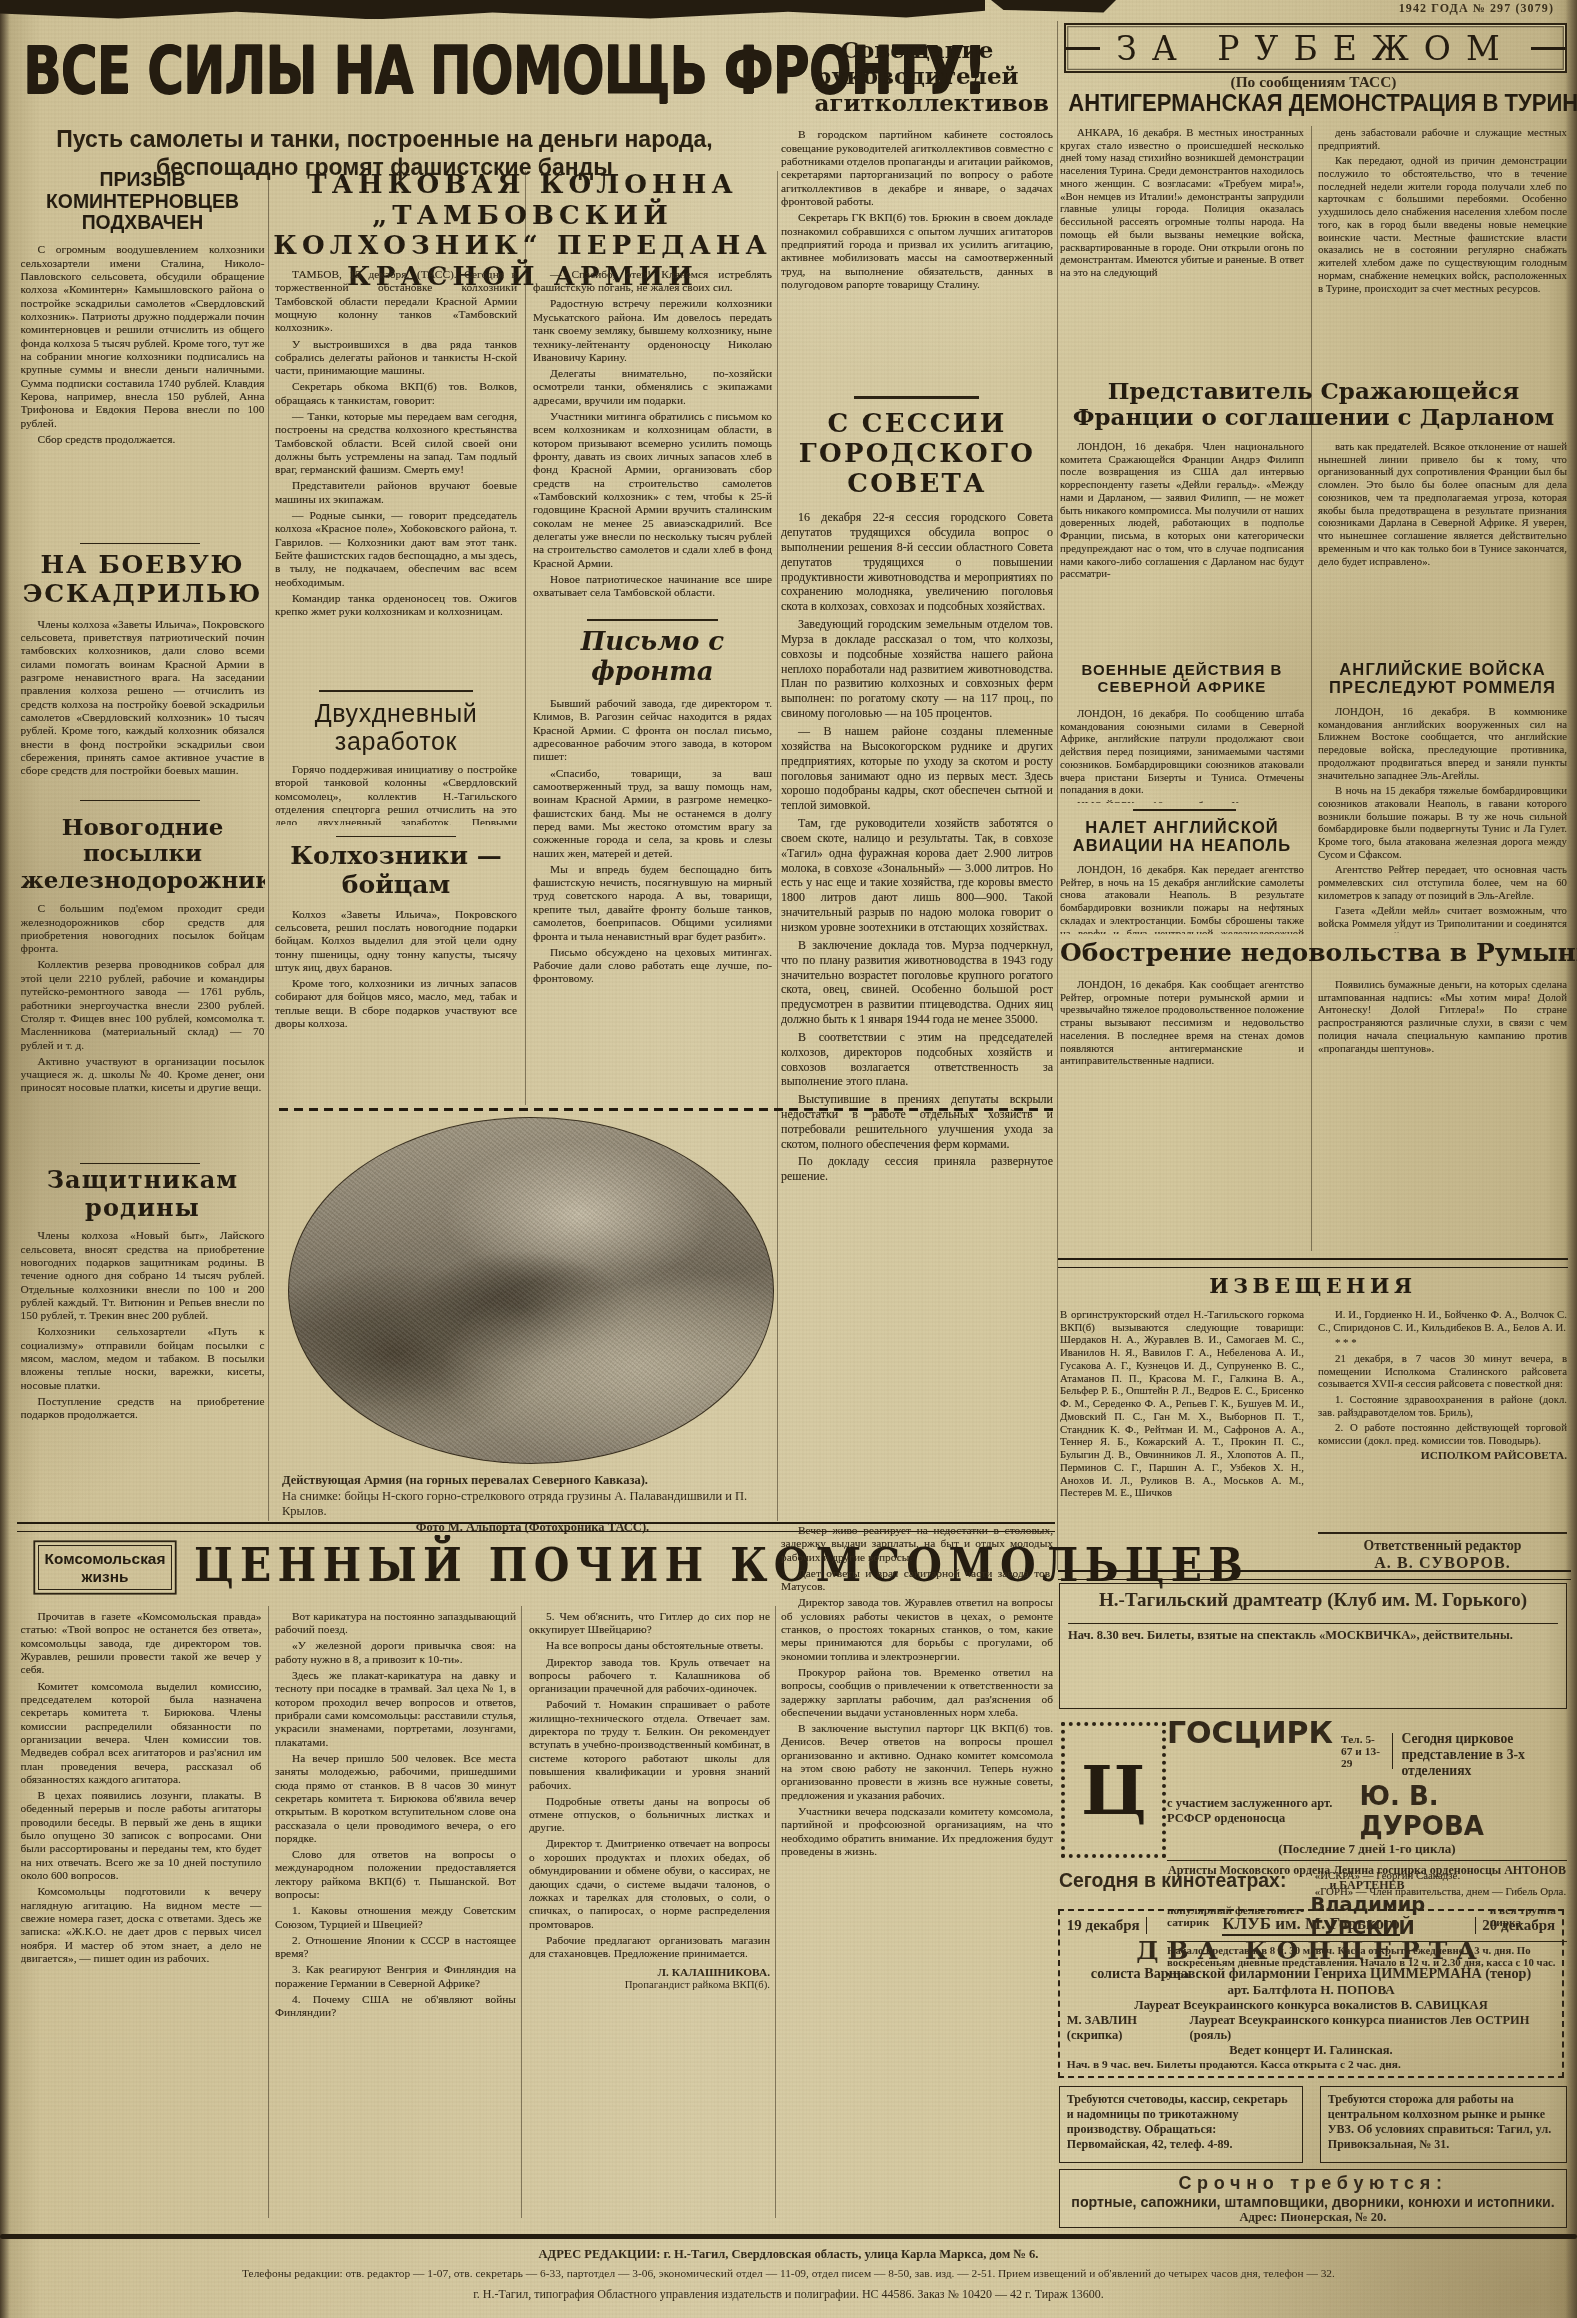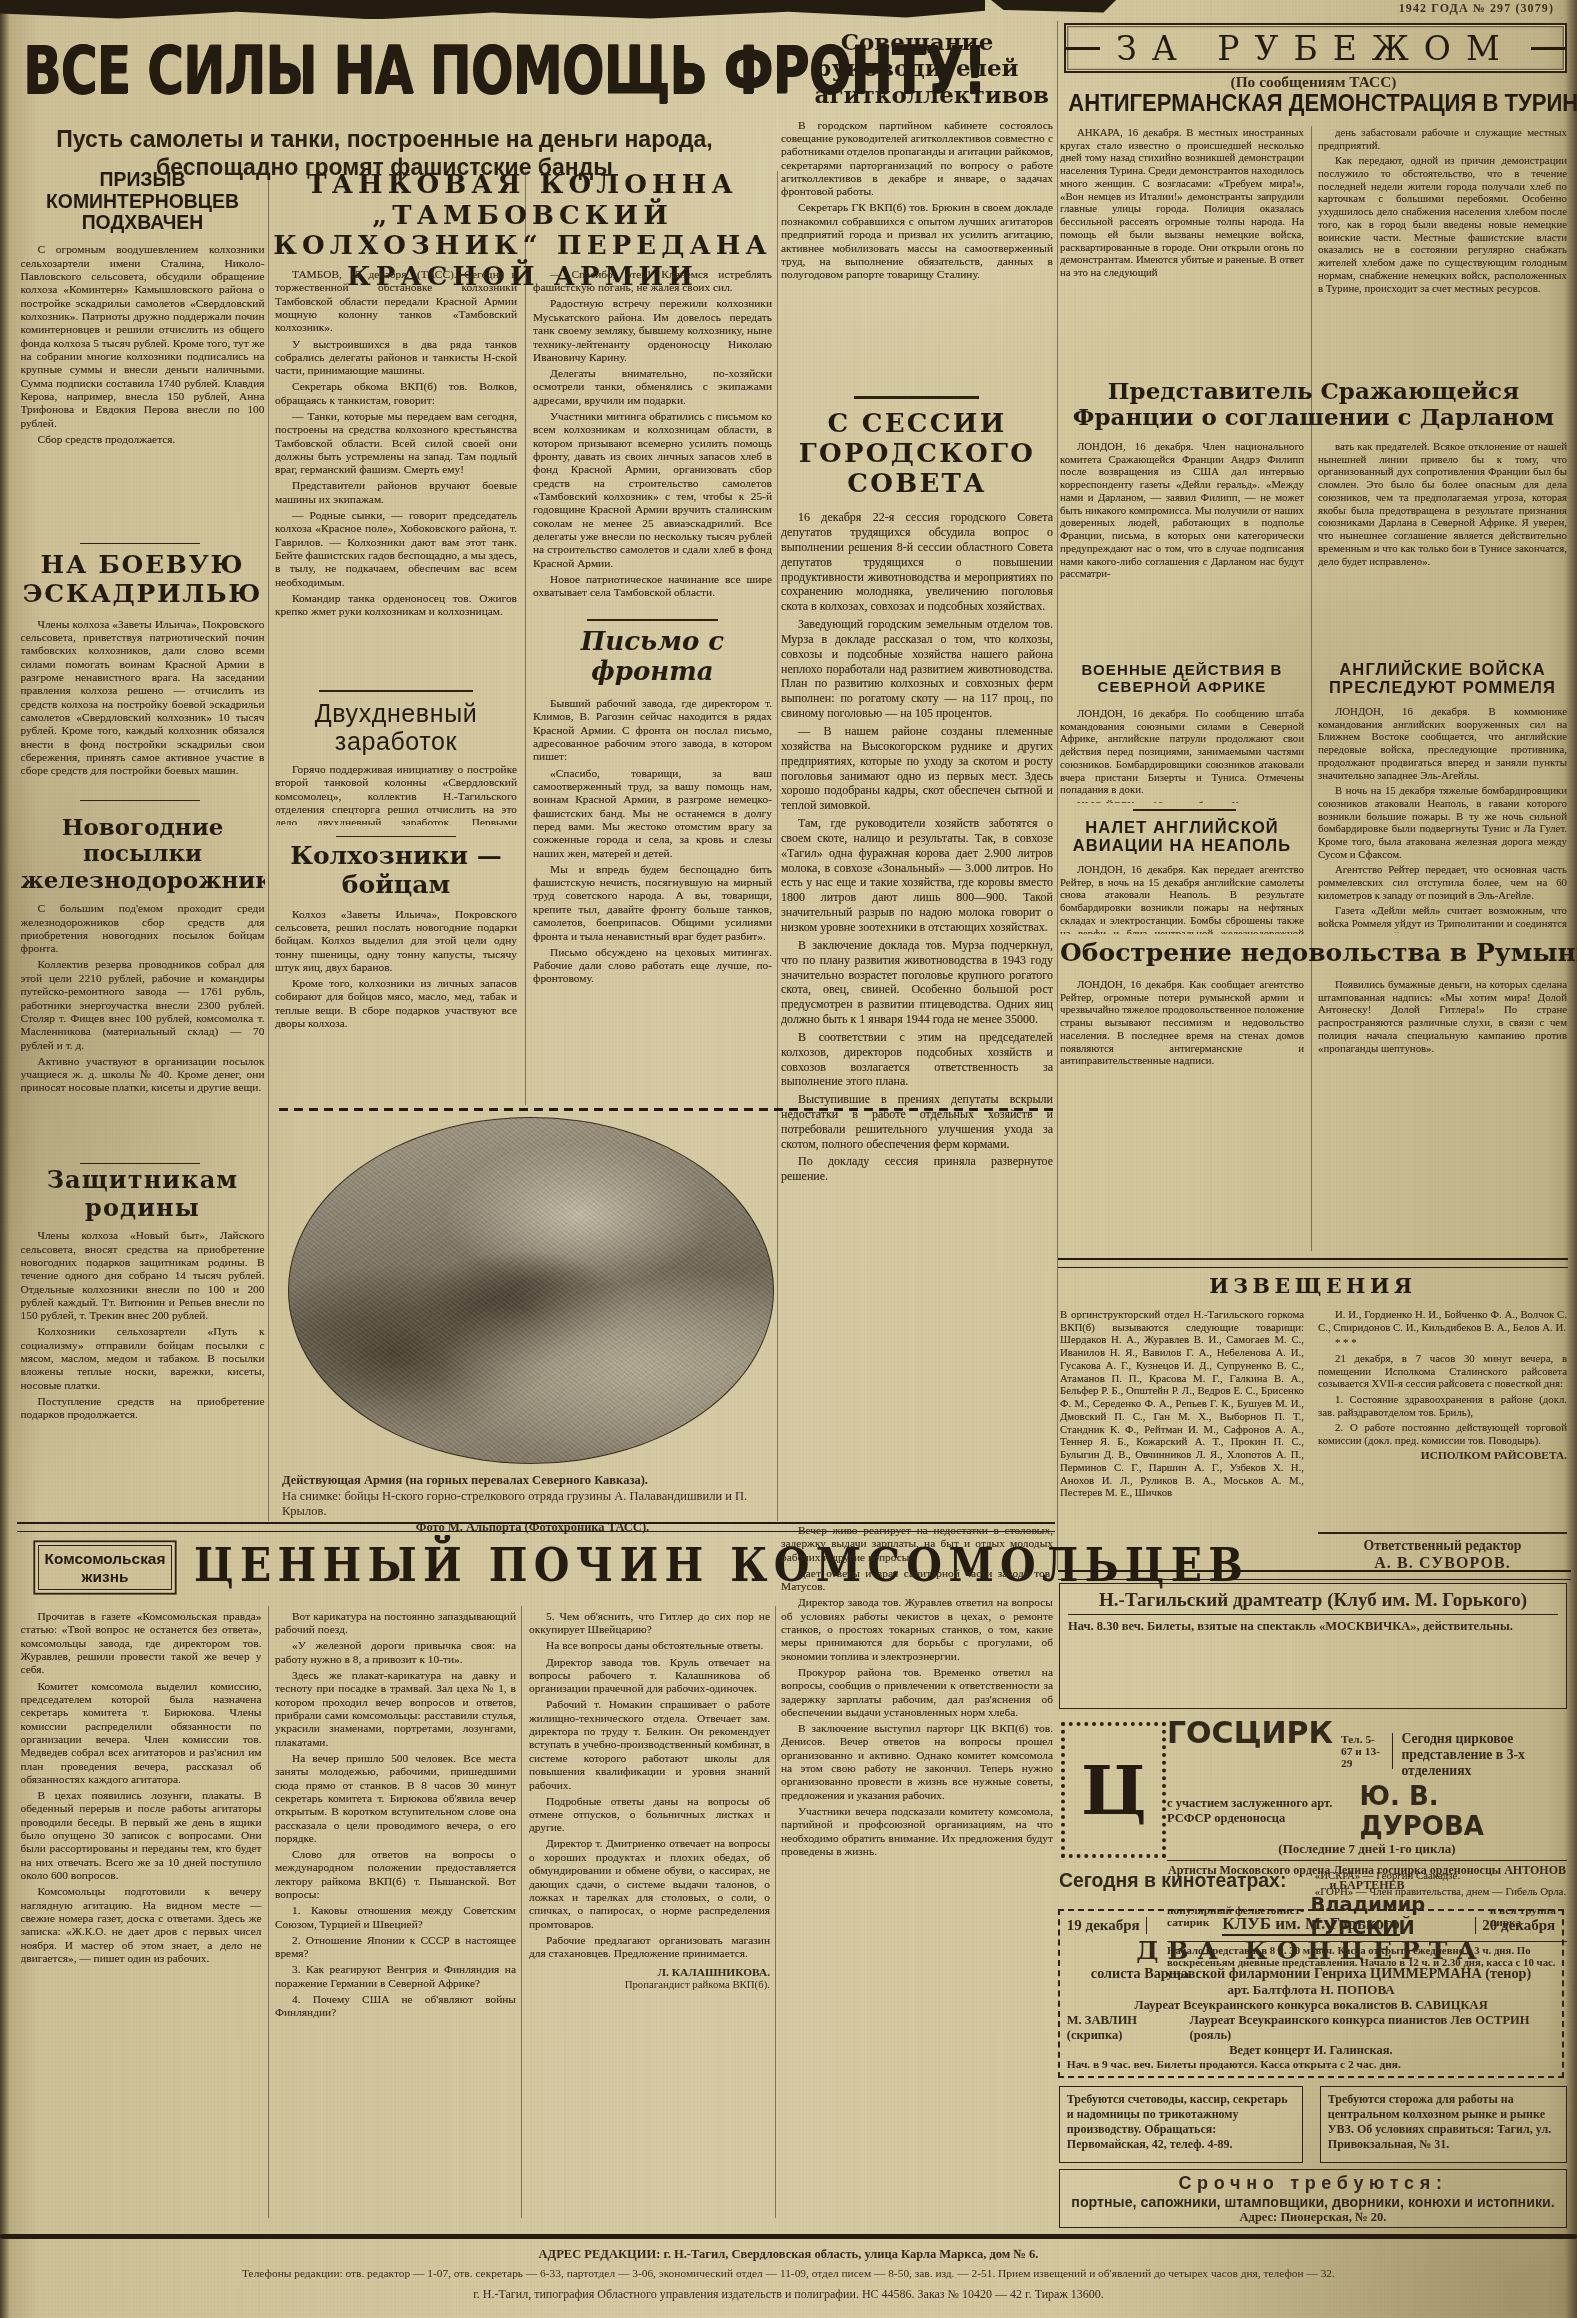--- a/index.html
+++ b/index.html
@@ -170,21 +170,21 @@
 
   <div class="wavy" style="left:279px;top:1108px;width:775px;"></div>
   <div class="photo" style="left:288px;top:1117px;width:484px;height:345px;"></div>
   <div class="abs caption" style="left:282px;top:1473px;width:501px;font-size:12.5px;">
     <div style="font-weight:bold;">Действующая Армия (на горных перевалах Северного Кавказа).</div>
     <div>На снимке: бойцы Н-ского горно-стрелкового отряда грузины А. Палавандишвили и П. Крылов.</div>
     <div class="ctr" style="font-weight:bold;">Фото М. Альпорта (Фотохроника ТАСС).</div>
   </div>
 
   <div class="abs clip" style="left:781px;top:25px;width:272px;height:365px;">
-    <div class="hd-serif" style="font-size:23px;width:205px;margin:4px auto;">Совещание руководителей агитколлективов</div>
+    <div class="hd-serif" style="font-size:23px;width:205px;margin:12px auto;">Совещание руководителей агитколлективов</div>
     <div class="paras" style="margin-top:10.3px;">
         <p>В городском партийном кабинете состоялось совещание руководителей агитколлективов совместно с работниками отделов пропаганды и агитации райкомов, секретарями парторганизаций по вопросу о работе агитколлективов в декабре и январе, о задачах фронтовой работы.</p>
         <p>Секретарь ГК ВКП(б) тов. Брюкин в своем докладе познакомил собравшихся с опытом лучших агитаторов предприятий города и призвал их усилить агитацию, активнее мобилизовать массы на самоотверженный труд, на выполнение обязательств, данных в полугодовом рапорте товарищу Сталину.</p>
       </div>
   </div>
   <div class="hrule" style="left:854px;top:396px;width:125px;height:2.8px;"></div>
   <div class="abs clip" style="left:781px;top:409px;width:272px;height:1108px;">
     <div class="hd-serif" style="font-size:26px;letter-spacing:2.3px;width:239px;margin:0 auto;">С СЕССИИ ГОРОДСКОГО СОВЕТА</div>
     <div class="paras lg" style="margin-top:11.4px;">
         <p>16 декабря 22-я сессия городского Совета депутатов трудящихся обсудила вопрос о выполнении решения 8-й сессии областного Совета депутатов трудящихся о повышении продуктивности животноводства и мероприятиях по сохранению молодняка, увеличению поголовья скота в колхозах, совхозах и подсобных хозяйствах.</p>
@@ -350,21 +350,21 @@
         <p>Дает ответы и врач санитарной части завода тов. Матусов.</p>
         <p>Директор завода тов. Журавлев ответил на вопросы об условиях работы чекистов в цехах, о ремонте станков, о простоях токарных станков, о том, какие меры принимаются для борьбы с прогулами, об экономии топлива и электроэнергии.</p>
         <p>Прокурор района тов. Временко ответил на вопросы, сообщив о привлечении к ответственности за задержку зарплаты рабочим, дал раз'яснения об обеспечении выдачи установленных норм хлеба.</p>
         <p>В заключение выступил парторг ЦК ВКП(б) тов. Денисов. Вечер ответов на вопросы прошел организованно и активно. Однако комитет комсомола на этом свою работу не закончил. Теперь нужно организованно провести в жизнь все нужные советы, предложения и указания рабочих.</p>
         <p>Участники вечера подсказали комитету комсомола, партийной и профсоюзной организациям, на что необходимо обратить внимание. Их предложения будут проведены в жизнь.</p>
       </div>
   </div>
 
   <div class="dblrule" style="left:1058px;top:1570px;width:513px;"></div>
   <div class="adbox" style="left:1059px;top:1583px;width:508px;height:126px;padding:4.6px 8px;box-sizing:border-box;">
-    <div class="ctr" style="font-weight:bold;font-size:19px;border-bottom:1.7px solid #2c2314;padding-bottom:3px;">Н.-Тагильский драмтеатр (Клуб им. М. Горького)</div>
+    <div class="ctr" style="font-weight:bold;font-size:19px;border-bottom:1.7px solid #2c2314;padding-bottom:12px;">Н.-Тагильский драмтеатр (Клуб им. М. Горького)</div>
     <div style="font-size:12.5px;font-weight:bold;margin-top:4.6px;">Нач. 8.30 веч. Билеты, взятые на спектакль «МОСКВИЧКА», действительны.</div>
   </div>
 
   <div class="abs" style="left:1059px;top:1715px;width:508px;height:147px;">
     <div style="position:absolute;left:2.3px;top:6.8px;width:97px;height:128px;border:4px dotted #2c2314;display:flex;align-items:center;justify-content:center;">
       <span style="font-family:'DejaVu Serif',serif;font-weight:bold;font-size:68px;color:#241c10;">Ц</span>
     </div>
     <div style="margin-left:108px;">
       <div style="display:flex;align-items:baseline;gap:8px;">
         <span style="font-family:'DejaVu Sans',sans-serif;font-weight:bold;font-size:30px;">ГОСЦИРК</span>

